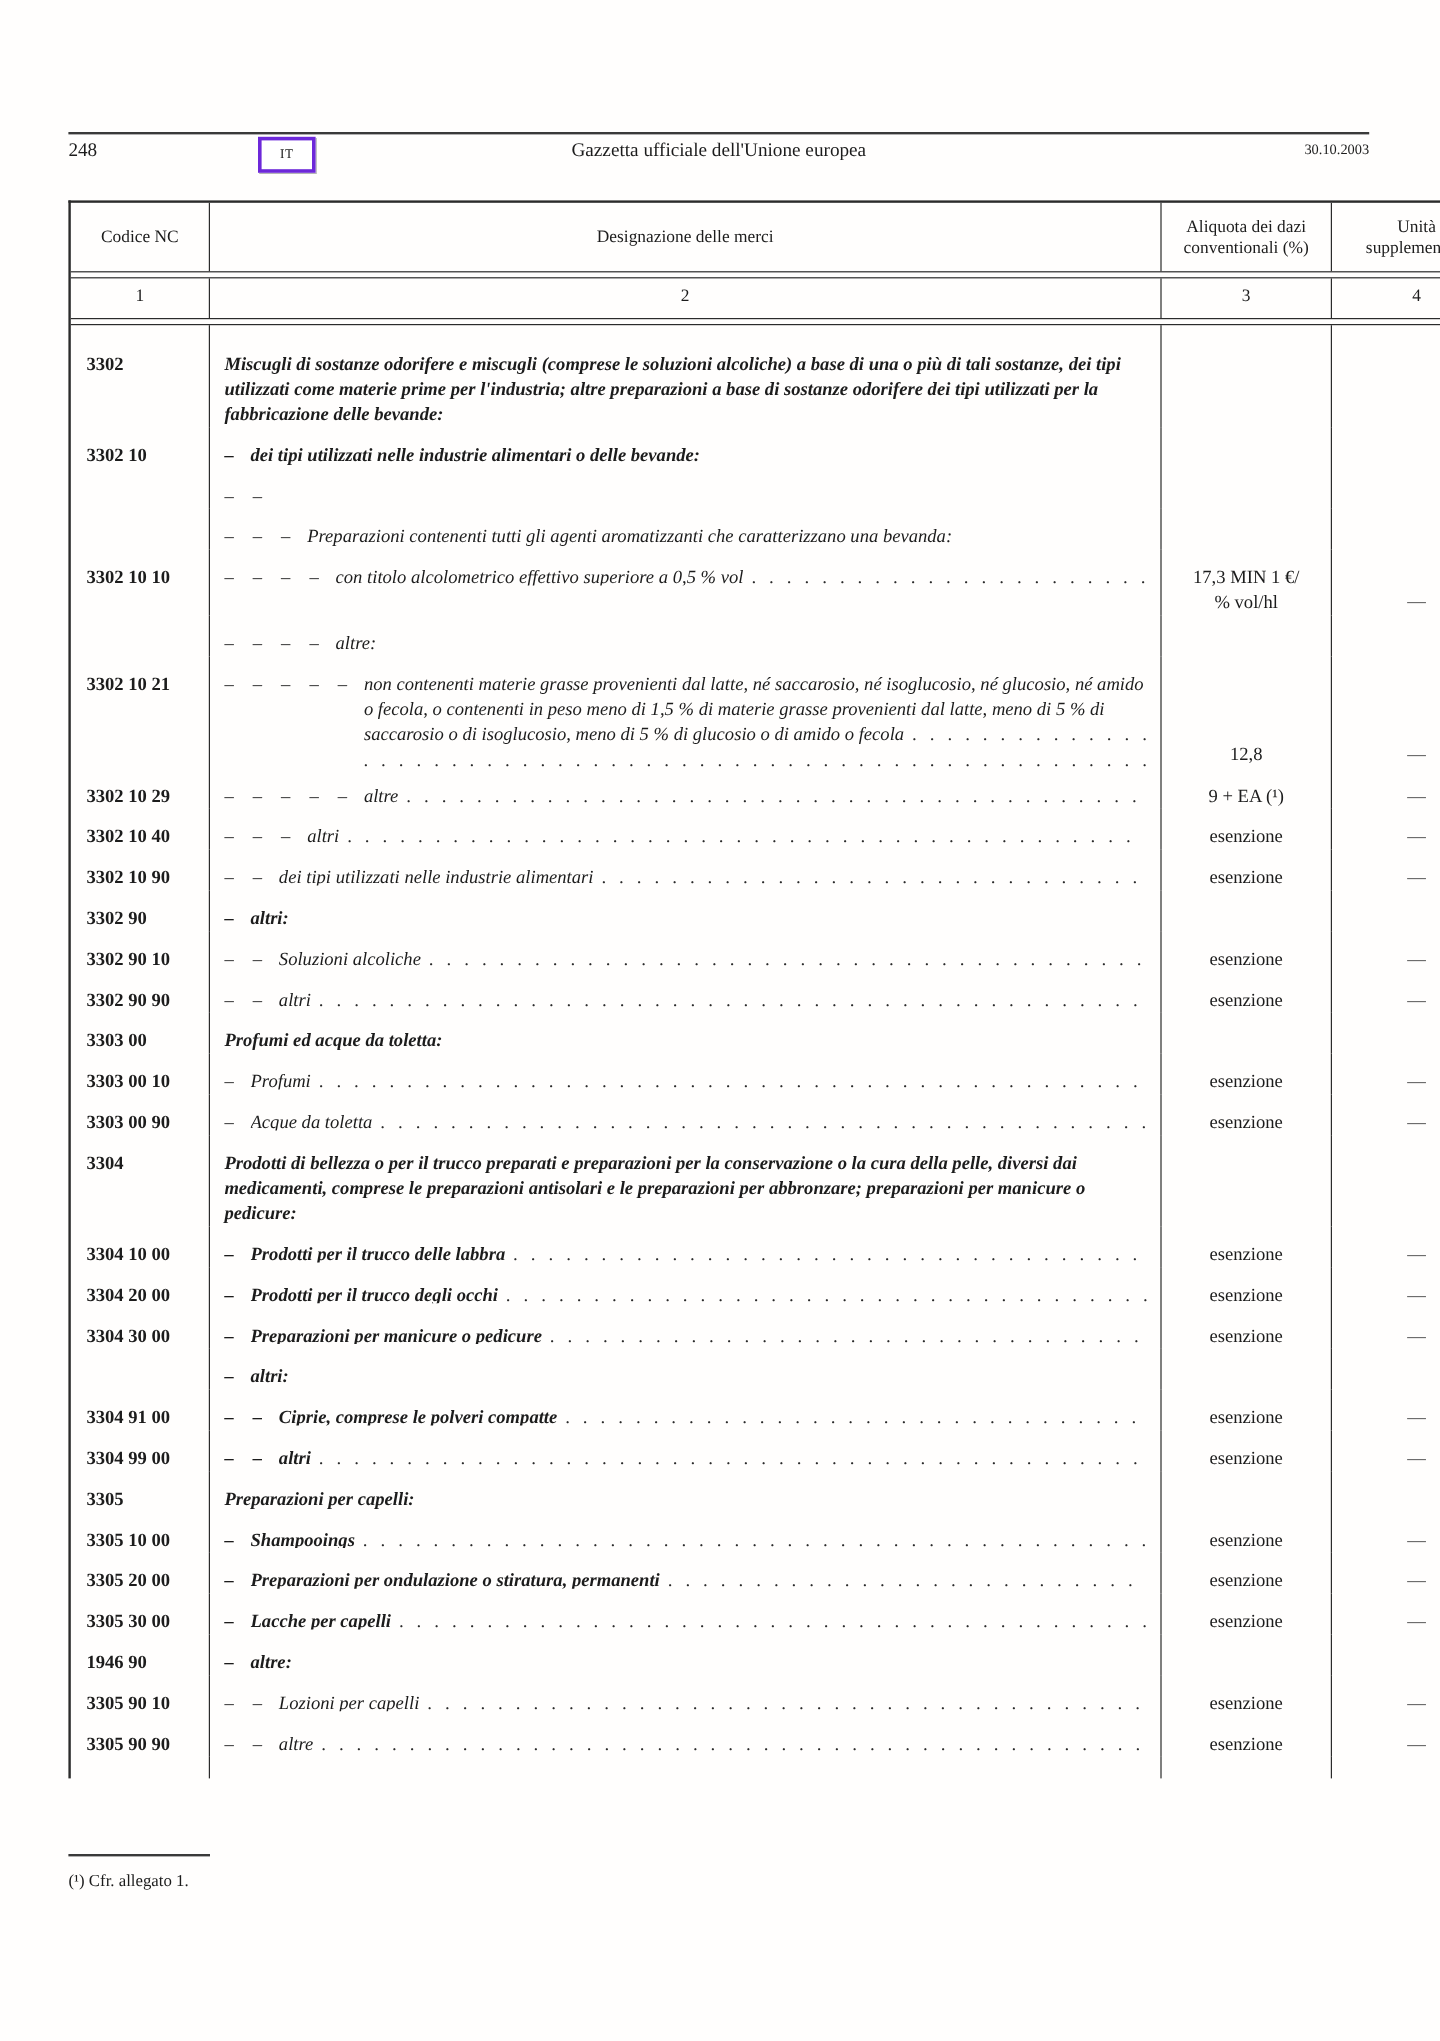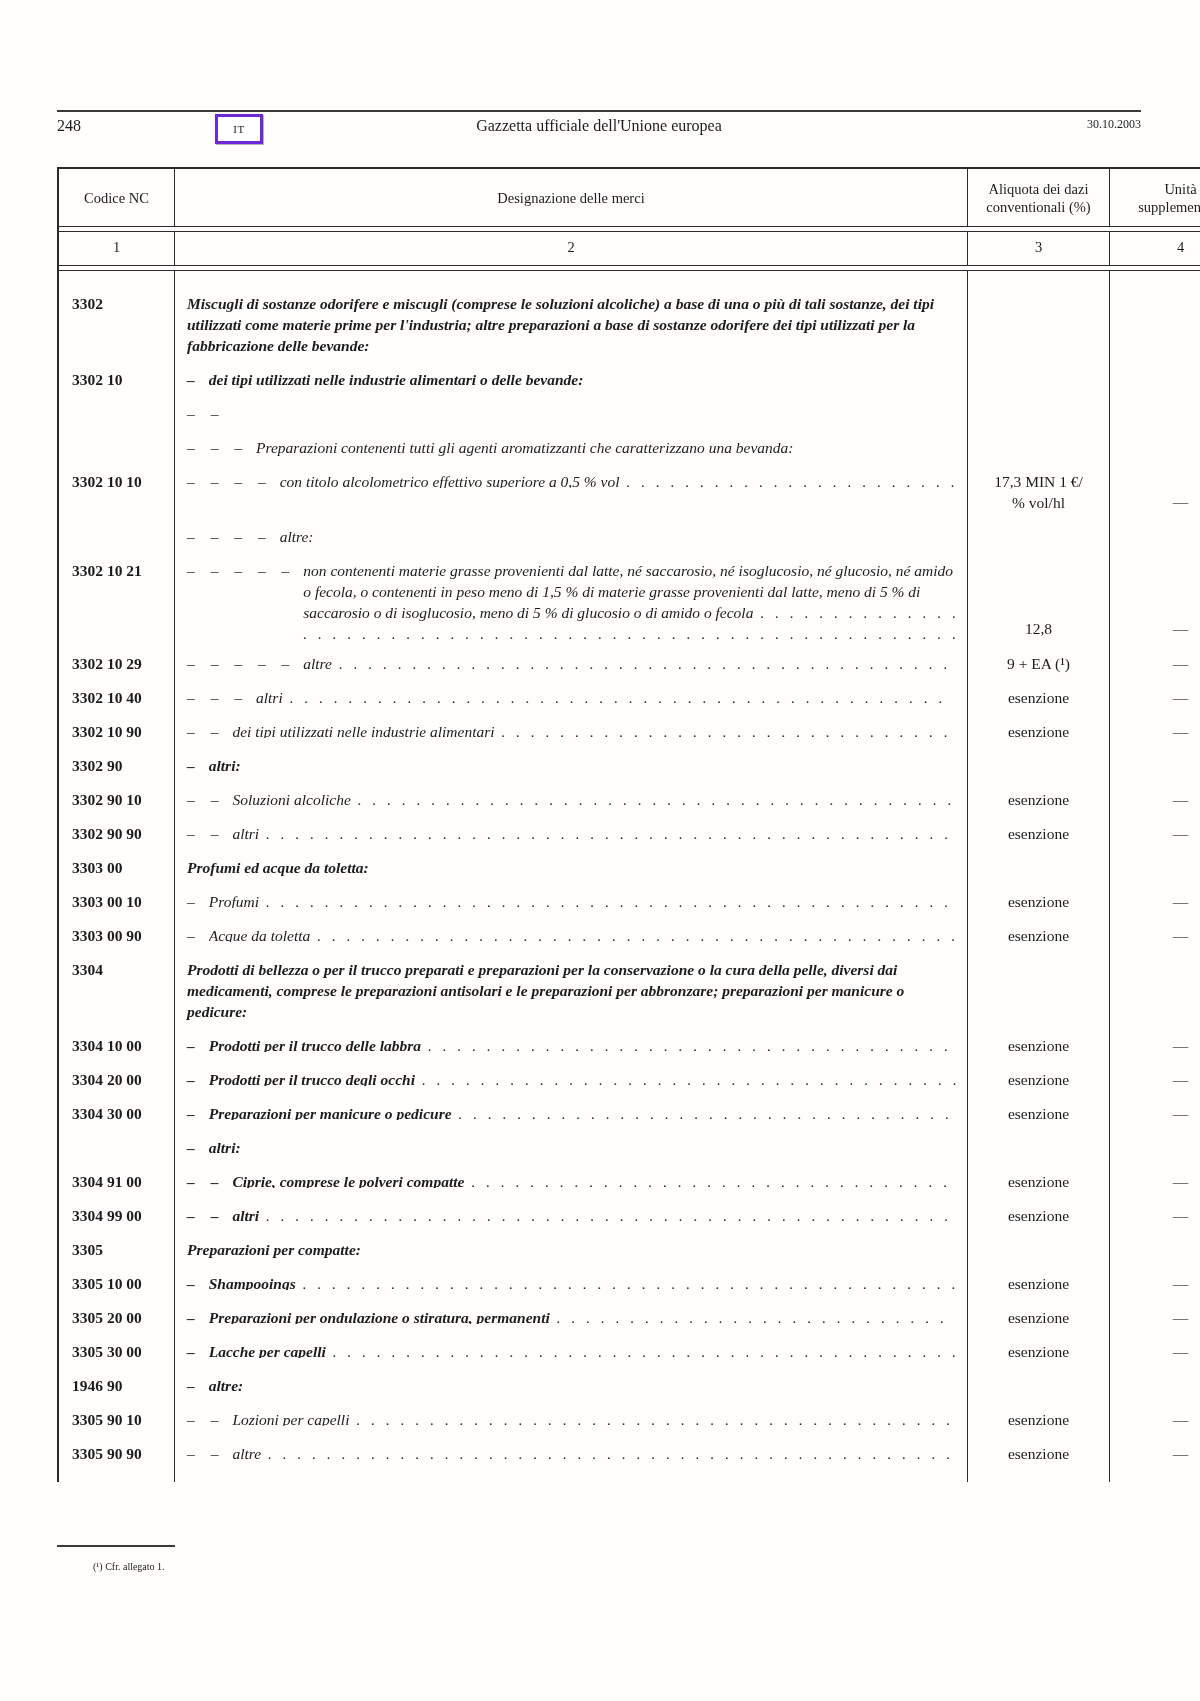--- a/index.html
+++ b/index.html
@@ -63,21 +63,21 @@
   .txt{flex:1 1 auto;min-width:0;}
   .txt.leader{overflow:hidden;}
   .bold .t,.bold .dashes{font-weight:bold;}
   .dots{font-weight:normal;word-spacing:7px;margin-left:7px;color:#2a2a2a;}
 
   .sp{height:18px;padding:0;}
 
   
   .footnote{position:absolute;left:57px;top:1545px;}
   .footnote .rule{width:118px;border-top:2px solid #3a3a3a;margin-bottom:14px;}
-  .footnote .fn-text{font-size:10px;margin-left:36px;}
+  .footnote .fn-text{font-size:14px;}
 </style>
 </head>
 <body>
 
 <div class="page">
 
   <div class="runhead">
     <span class="pageno">248</span>
     <span class="title">Gazzetta ufficiale dell'Unione europea</span>
     <span class="lang-badge">IT</span>
@@ -286,21 +286,21 @@
   <div class="cell c2 vr bold">
     <span class="dashes">– –</span>
     <div class="txt leader" style="max-height: 17px;"><span class="t">altri</span><span class="dots">. . . . . . . . . . . . . . . . . . . . . . . . . . . . . . . . . . . . . . . . . . . . . . . . . . . . . . . . . . . . . . . . . . . . . . . . . . . . . . . . . . . . . . . . . . . . . . . . . . . . . . . . . . . . . . . . . . . . . . . . . . . . . . . . . . . . . . . . . . . . . . . . . . . . . . . . . . . . . . . . . . . . . . . . . . . . . . . . . . . . . . . . . . . . . . . . . . . . . . . . . . . . . . . . . . . . . . . . . . . .</span></div>
   </div>
   <div class="cell c3 vr"><span class="inner">esenzione</span></div>
   <div class="cell c4"><span class="inner">—</span></div>
 
   <div class="cell c1 vr">3305</div>
   <div class="cell c2 vr bold">
 
-    <div class="txt"><span class="t">Preparazioni per compatte:</span><span class="dots"></span></div>
+    <div class="txt"><span class="t">Preparazioni per capelli:</span><span class="dots"></span></div>
   </div>
   <div class="cell c3 vr"><span class="inner"></span></div>
   <div class="cell c4"><span class="inner"></span></div>
 
   <div class="cell c1 vr">3305 10 00</div>
   <div class="cell c2 vr bold">
     <span class="dashes">–</span>
     <div class="txt leader" style="max-height: 17px;"><span class="t">Shampooings</span><span class="dots">. . . . . . . . . . . . . . . . . . . . . . . . . . . . . . . . . . . . . . . . . . . . . . . . . . . . . . . . . . . . . . . . . . . . . . . . . . . . . . . . . . . . . . . . . . . . . . . . . . . . . . . . . . . . . . . . . . . . . . . . . . . . . . . . . . . . . . . . . . . . . . . . . . . . . . . . . . . . . . . . . . . . . . . . . . . . . . . . . . . . . . . . . . . . . . . . . . . . . . . . . . . . . . . . . . . . . . . . . . . .</span></div>
   </div>
   <div class="cell c3 vr"><span class="inner">esenzione</span></div>

